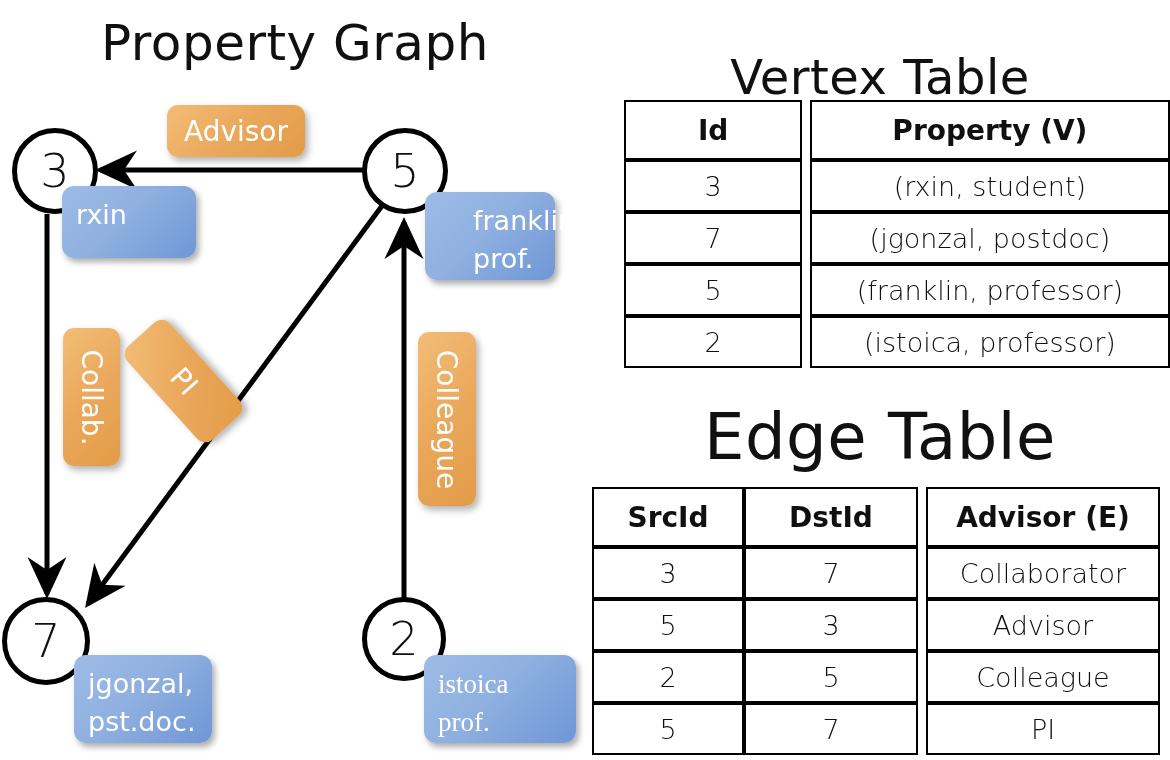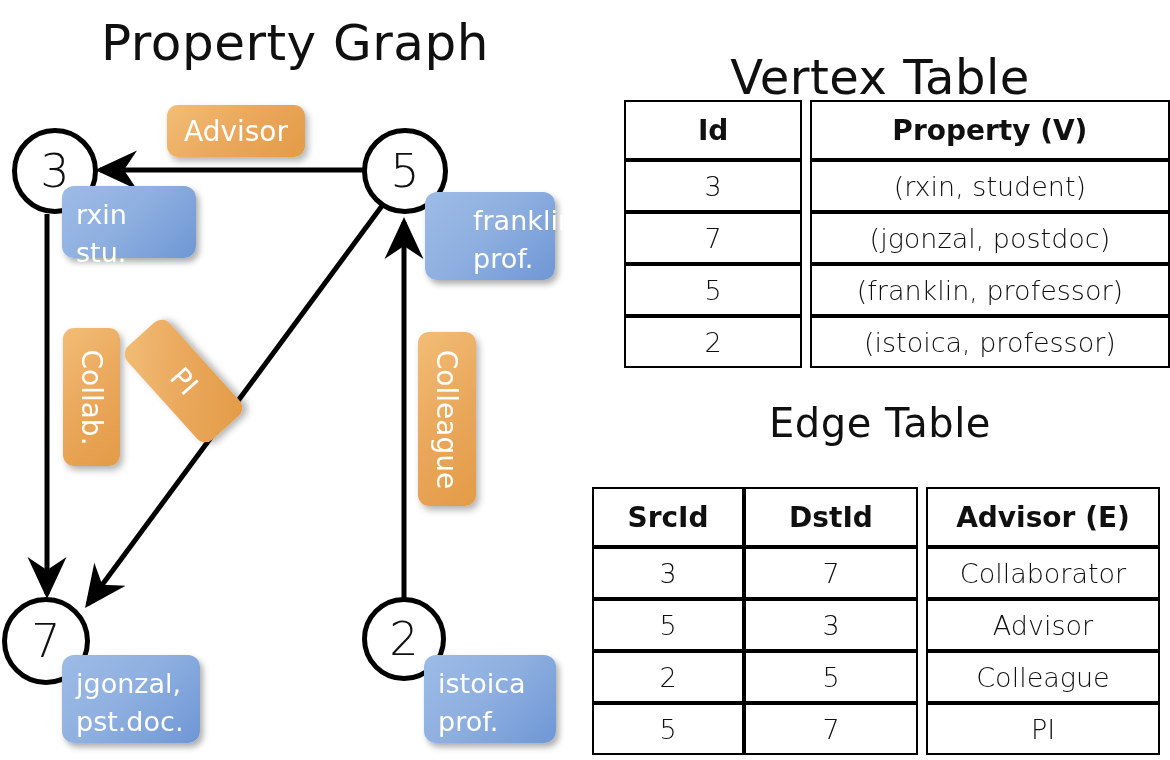--- a/index.html
+++ b/index.html
@@ -20,21 +20,21 @@
   .big-title {
     position: absolute;
     font-family: "DejaVu Sans", sans-serif;
     font-weight: 400;
     color: #101010;
     letter-spacing: 0.5px;
     white-space: nowrap;
   }
   #title-property-graph { left: 0; top: 14px; width: 590px; text-align: center; font-size: 50px; }
   #title-vertex-table   { left: 590px; top: 12px; width: 580px; text-align: center; font-size: 48px; margin-top: 37px; }
-  #title-edge-table     { left: 590px; top: 400px; width: 580px; text-align: center; font-size: 40px; }
+  #title-edge-table     { left: 590px; top: 400px; width: 580px; text-align: center; font-size: 64px; }
 
   
   #graph-area {
     position: absolute;
     left: 0; top: 0; width: 590px; height: 760px;
   }
   #graph-svg { position: absolute; left: 0; top: 0; }
 
   .node-circle {
     position: absolute;
@@ -148,34 +148,33 @@
   </div>
   <div class="node-circle" style="left:2px;   top:597px; width:88px;  height:88px;">
     <span>7</span>
   </div>
   <div class="node-circle" style="left:362px; top:597px; width:84px;  height:84px;">
     <span>2</span>
   </div>
 
   <div class="vbox" style="left:62px; top:186px; width:134px; height:72px;">
     <span>rxin</span>
-    <span>stu.</span>
   </div>
 
   <div class="vbox" style="left:425px; top:192px; width:130px; height:88px;padding-left:48px;">
     <span>franklin,</span>
     <span>prof.</span>
   </div>
 
-  <div class="vbox" style="left:62px; top:655px; width:138px; height:88px;">
+  <div class="vbox" style="left:74px; top:655px; width:138px; height:88px;">
     <span>jgonzal,</span>
     <span>pst.doc.</span>
   </div>
 
-  <div class="vbox" style="left:424px; top:655px; width:132px; height:88px;">
+  <div class="vbox" style="left:424px; top:655px; width:152px; height:88px;font-family:Liberation Serif, serif;">
     <span>istoica</span>
     <span>prof.</span>
   </div>
 
   <div class="ebox" style="left:167px; top:105px; width:138px; height:52px;">
     <span class="txt">Advisor</span>
   </div>
 
   <div class="ebox vert" style="left:63px; top:328px; width:57px; height:138px;">
     <span class="txt">Collab.</span>

